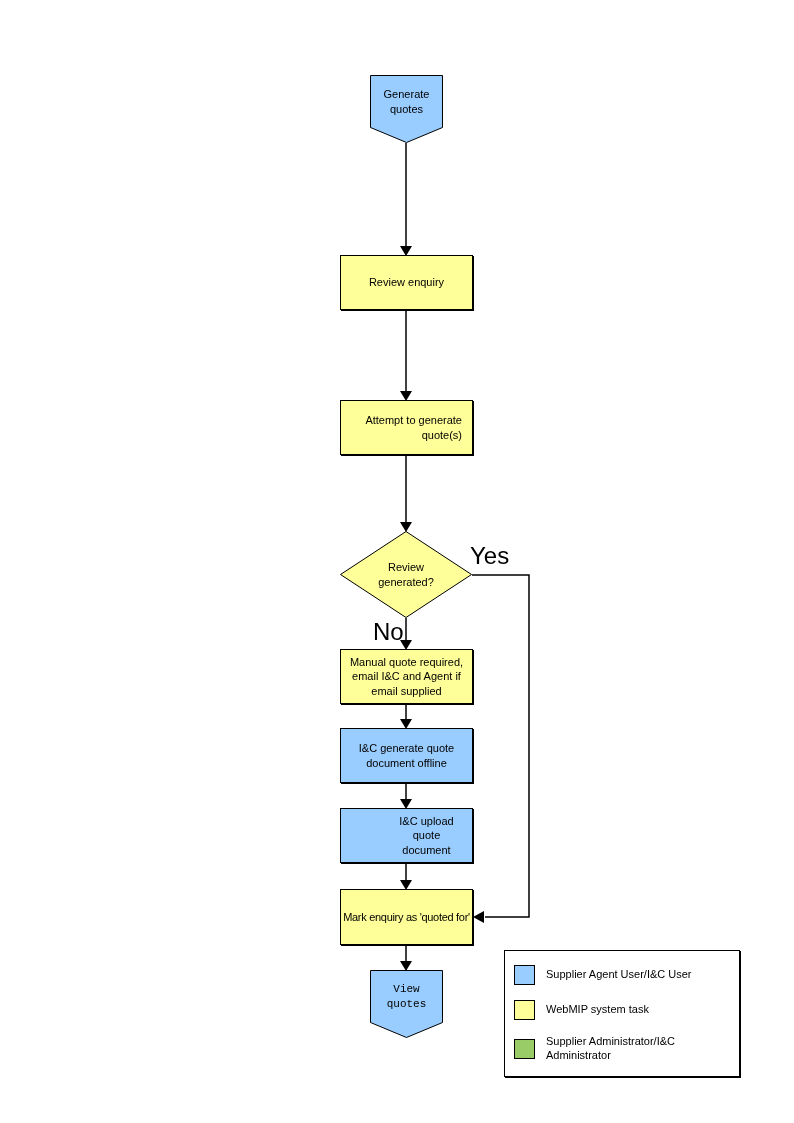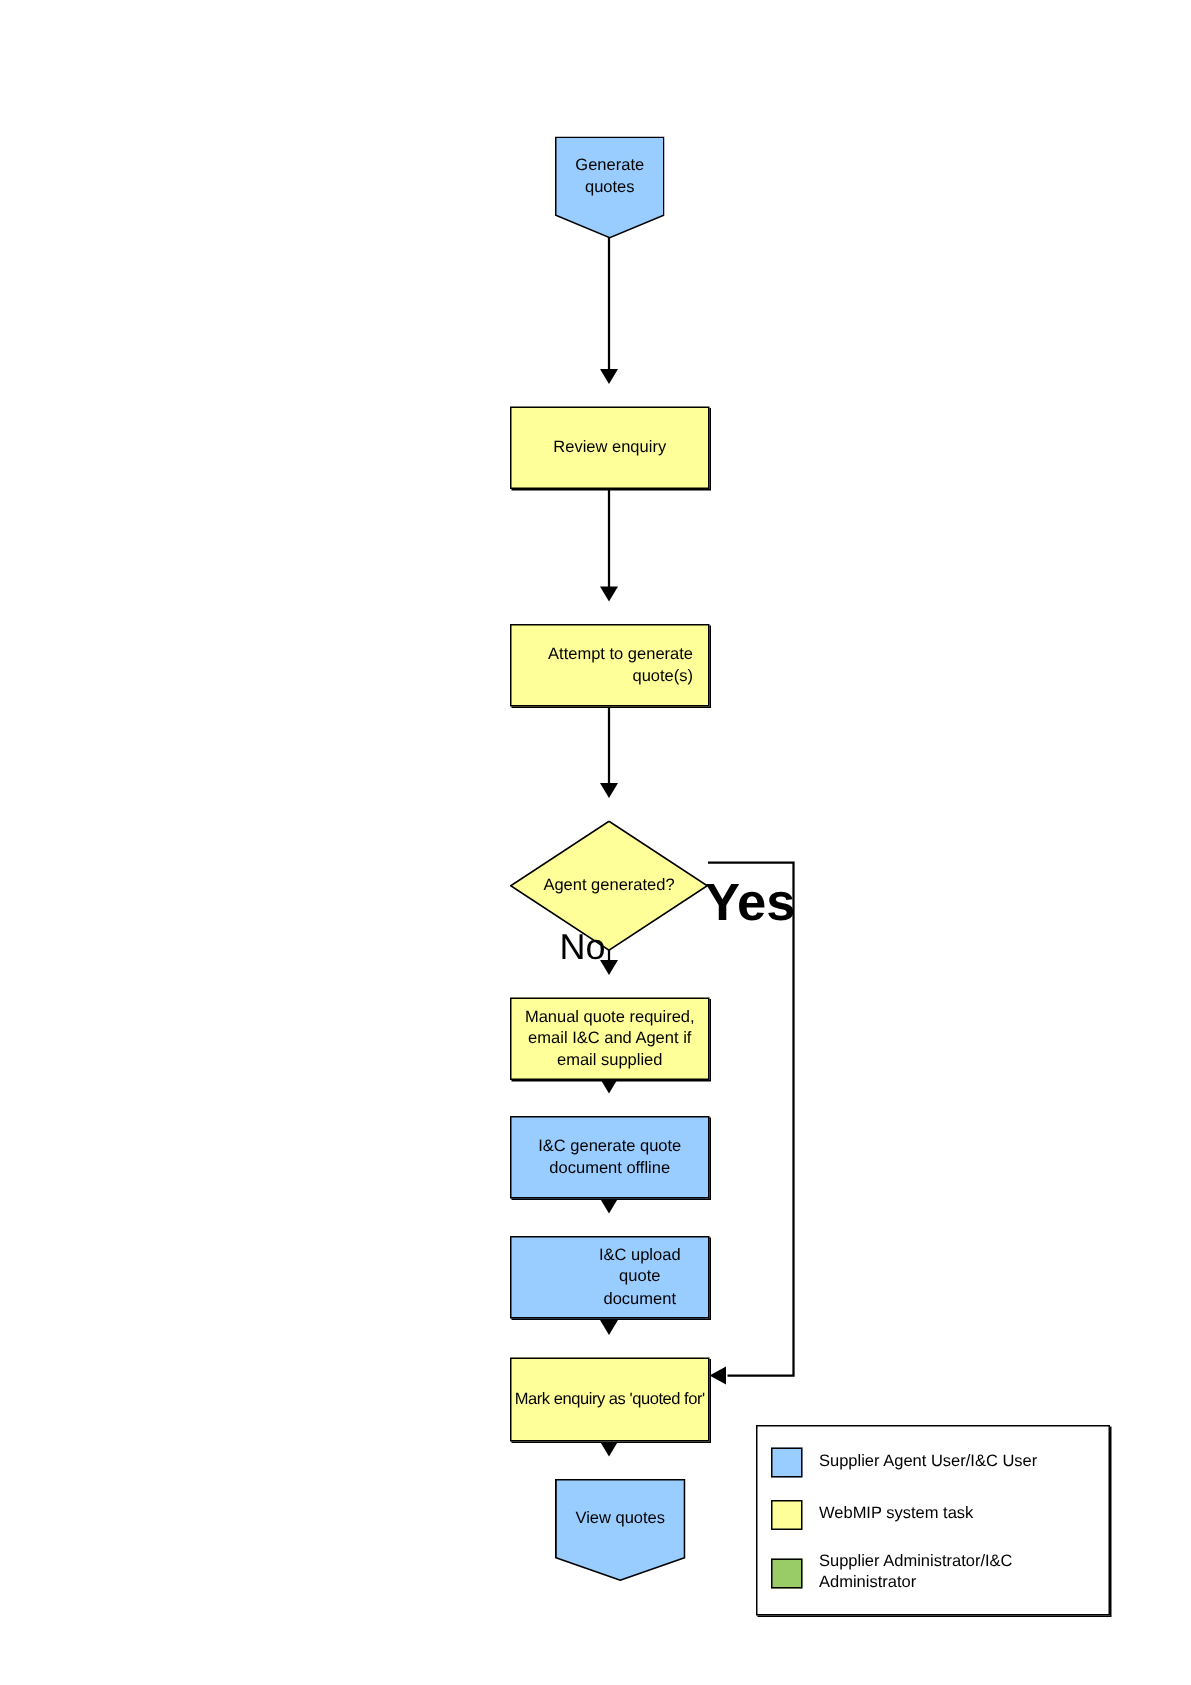--- a/index.html
+++ b/index.html
@@ -6,38 +6,38 @@
   .page{
     position:relative;width:794px;height:1123px;background:#FFFFFF;overflow:hidden;
     font-family:"Liberation Sans",sans-serif;color:#000;
   }
   .connectors{position:absolute;left:0;top:0;width:794px;height:1123px;}
   .connectors line,.connectors polyline{stroke:#000;stroke-width:1.5;fill:none;}
   .connectors polygon{fill:#000;stroke:none;}
 
   .node{
     position:absolute;display:flex;align-items:center;justify-content:center;
-    text-align:center;font-size:11px;line-height:1.32;box-sizing:border-box;margin-top:16px;
+    text-align:center;font-size:11px;line-height:1.32;box-sizing:border-box;
   }
   .rect{border:1px solid #000;box-shadow:1px 1px 0 #000;}
   .bg-blue{background:#99CCFF;}
   .bg-yellow{background:#FFFF99;}
 
   .shape-svg{position:absolute;left:0;top:0;width:100%;height:100%;display:block;}
   .shape-svg polygon{stroke:#000;stroke-width:1;}
   .fill-blue{fill:#99CCFF;}
   .fill-yellow{fill:#FFFF99;}
 
   .pent .nlabel{position:absolute;left:0;right:0;top:0;height:53px;display:flex;align-items:center;justify-content:center;}
   .nlabel{position:relative;padding:0 2px;}
   .pad-sides{padding:0 10px;}
   .nowrap{white-space:nowrap;letter-spacing:-0.3px;padding:0;}
 
   .branch-label{position:absolute;font-size:24px;line-height:1;white-space:nowrap;}
-  .branch-yes{left:470px;top:584px;font-size:35px;font-weight:bold;}
+  .branch-yes{left:470px;top:544px;font-size:24px;}
   .branch-no{left:373px;top:620px;font-size:24px;}
 
   .legend{
     position:absolute;left:504px;top:950px;width:236px;height:127px;box-sizing:border-box;
     border:1px solid #000;box-shadow:1px 1px 0 #000;background:#FFFFFF;
     display:flex;flex-direction:column;gap:15px;padding:14px 12px 10px 9px;
   }
   .legend-row{display:flex;align-items:center;gap:11px;}
   .swatch{width:21px;height:20px;border:1px solid #000;flex:none;box-sizing:border-box;}
   .sw-blue{background:#99CCFF;}
@@ -92,21 +92,21 @@
   </div>
 
   <div class="node rect bg-yellow" style="left:340px;top:400px;width:133px;height:55px;text-align:right;">
     <span class="nlabel pad-sides">Attempt to generate quote(s)</span>
   </div>
 
   <div class="node" style="left:340px;top:531px;width:132px;height:87px;">
     <svg class="shape-svg" viewBox="0 0 132 87" preserveAspectRatio="none">
         <polygon class="fill-yellow" points="66,0.5 131.5,43.5 66,86.5 0.5,43.5"></polygon>
       </svg>
-    <span class="nlabel" style="padding:0 20px;">Agent generated?</span>
+    <span class="nlabel" style="padding:0 20px;">Review generated?</span>
   </div>
 
   <div class="branch-label branch-yes">Yes</div>
   <div class="branch-label branch-no">No</div>
 
   <div class="node rect bg-yellow" style="left:340px;top:649px;width:133px;height:55px;">
     <span class="nlabel">Manual quote required, email I&amp;C and Agent if email supplied</span>
   </div>
 
   <div class="node rect bg-blue" style="left:340px;top:728px;width:133px;height:55px;">
@@ -114,21 +114,21 @@
   </div>
 
   <div class="node rect bg-blue" style="left:340px;top:808px;width:133px;height:55px;padding-left:40px;">
     <span class="nlabel pad-sides">I&amp;C upload quote document</span>
   </div>
 
   <div class="node rect bg-yellow" style="left:340px;top:889px;width:133px;height:56px;">
     <span class="nlabel nowrap">Mark enquiry as 'quoted for'</span>
   </div>
 
-  <div class="node pent" style="left:370px;top:970px;width:87px;height:68px;">
+  <div class="node pent" style="left:370px;top:970px;width:73px;height:68px;font-family:Liberation Mono, monospace;">
     <svg class="shape-svg" viewBox="0 0 73 68" preserveAspectRatio="none">
         <polygon class="fill-blue" points="0.5,0.5 72.5,0.5 72.5,52.5 36.5,67.5 0.5,52.5"></polygon>
       </svg>
     <span class="nlabel">View quotes</span>
   </div>
 
   <div class="legend">
     <div class="legend-row">
       <span class="swatch sw-blue"></span>
       <span class="legend-label">Supplier Agent User/I&amp;C User</span>

